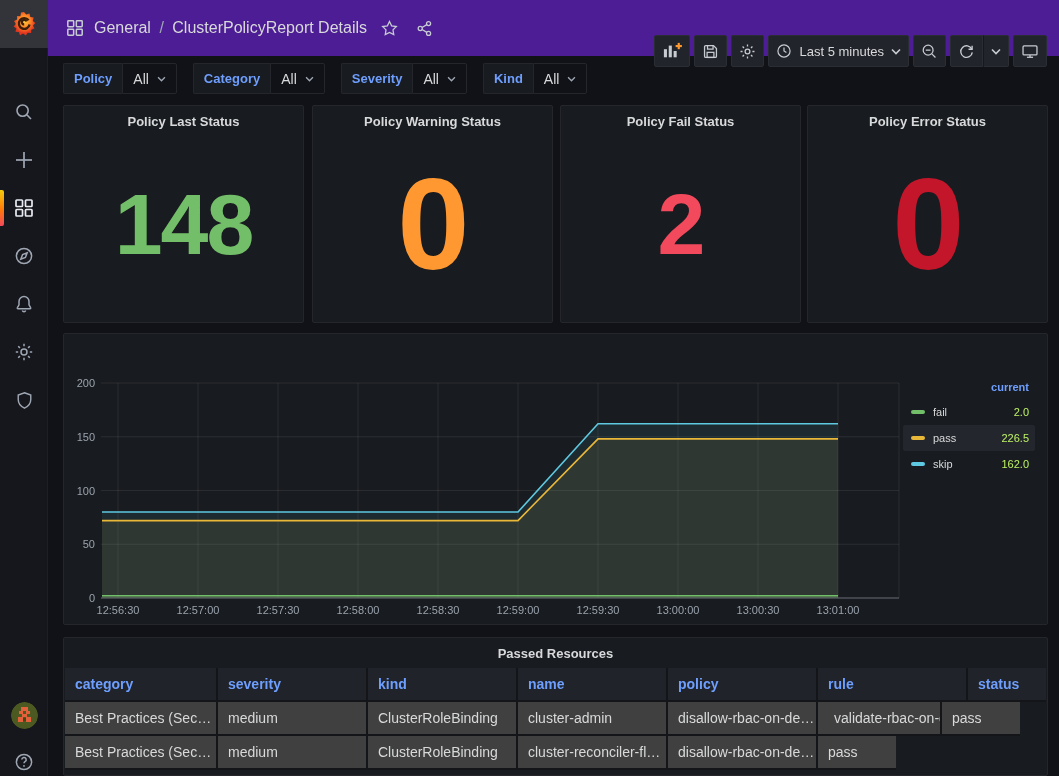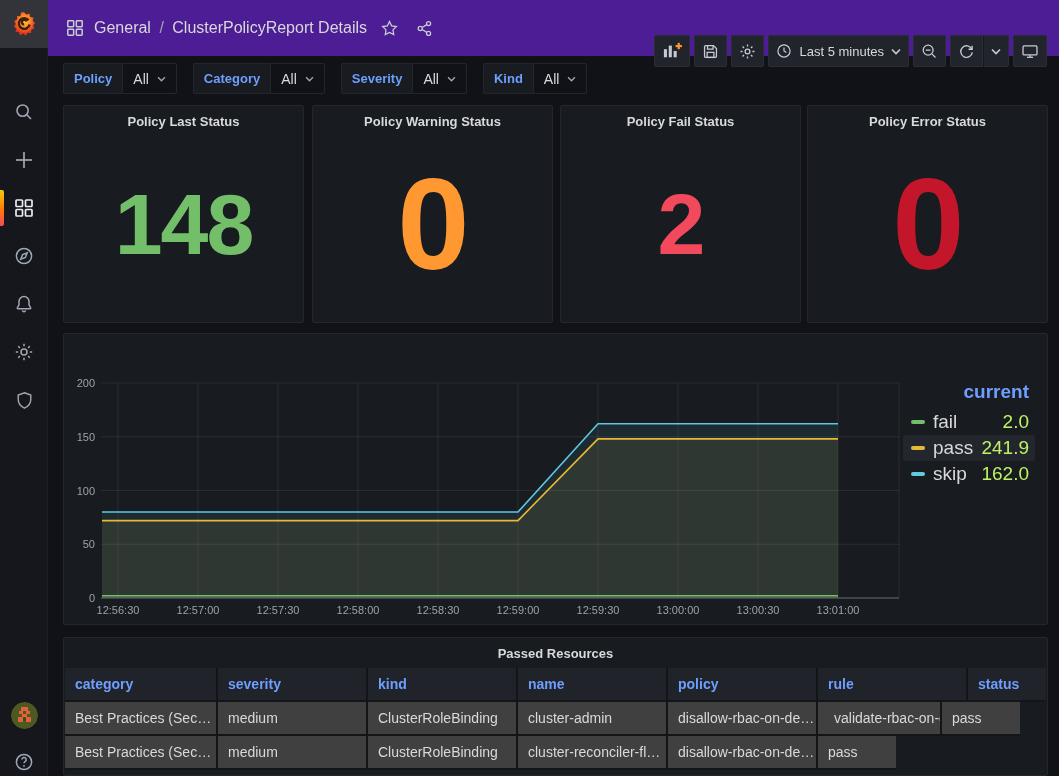--- a/index.html
+++ b/index.html
@@ -54,21 +54,21 @@
 
   .stat-panel { top:105px; width:241px; height:218px; }
   .stat-value-wrap { position:absolute; left:0; right:0; top:30px; bottom:10px;
                      display:flex; align-items:center; justify-content:center; }
   .stat-value { font-weight:700; line-height:1; letter-spacing:-2px; }
 
   
   #timeline-panel { left:63px; top:333px; width:985px; height:292px; }
   #chart-area { position:absolute; left:0; top:26px; width:983px; height:264px; }
   .axis-label { font-size:11px; fill:#9aa3ad; }
-  #legend { position:absolute; right:12px; top:44px; width:132px; font-size:19px; }
+  #legend { position:absolute; right:12px; top:44px; width:132px; font-size:11px; }
   .legend-header { text-align:right; color:#6e9fff; font-weight:600; padding:3px 6px 6px 0; }
   .legend-row { display:flex; align-items:center; height:26px; padding:0 6px 0 8px; border-radius:2px; cursor:pointer; }
   .legend-row.hl { background:#24262d; }
   .legend-swatch { width:14px; height:4px; border-radius:2px; margin-right:8px; flex:none; }
   .legend-name { color:#d8d9da; flex:1; }
   .legend-val { color:#bef264; text-align:right; }
 
   
   #table-panel { left:63px; top:637px; width:985px; height:139px; overflow:hidden; }
   #tbl { position:absolute; left:1px; top:30px; width:981px; }
@@ -374,21 +374,21 @@
       <div class="legend-header">current</div>
       <div id="legend-rows">
           <div class="legend-row">
             <span class="legend-swatch" style="background: rgb(115, 191, 105);"></span>
             <span class="legend-name">fail</span>
             <span class="legend-val">2.0</span>
           </div>
           <div class="legend-row hl">
             <span class="legend-swatch" style="background: rgb(234, 184, 57);"></span>
             <span class="legend-name">pass</span>
-            <span class="legend-val">241.9</span>
+            <span class="legend-val">226.5</span>
           </div>
           <div class="legend-row">
             <span class="legend-swatch" style="background: rgb(94, 201, 224);"></span>
             <span class="legend-name">skip</span>
             <span class="legend-val">162.0</span>
           </div>
         </div>
     </div>
   </section>
 

